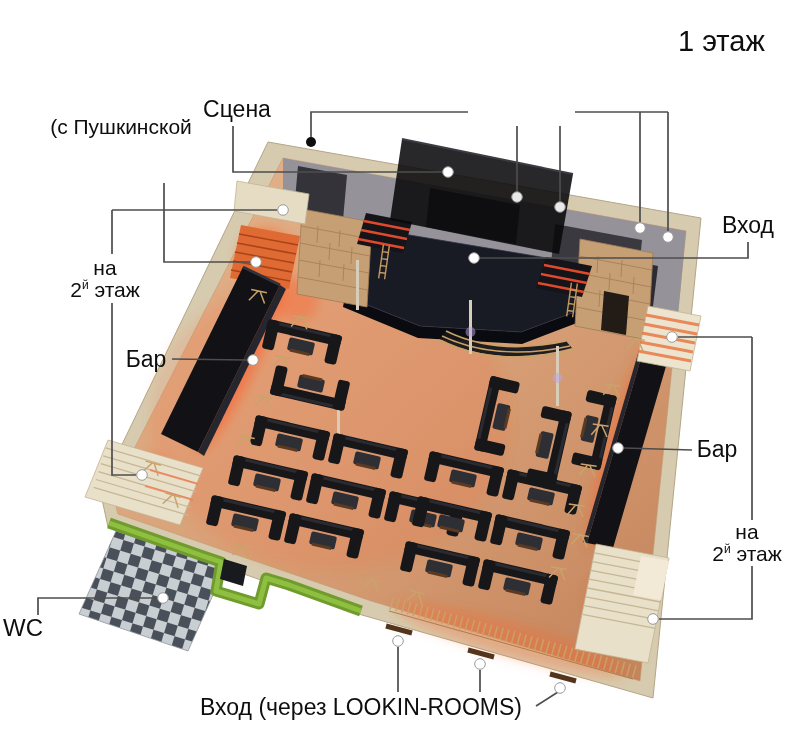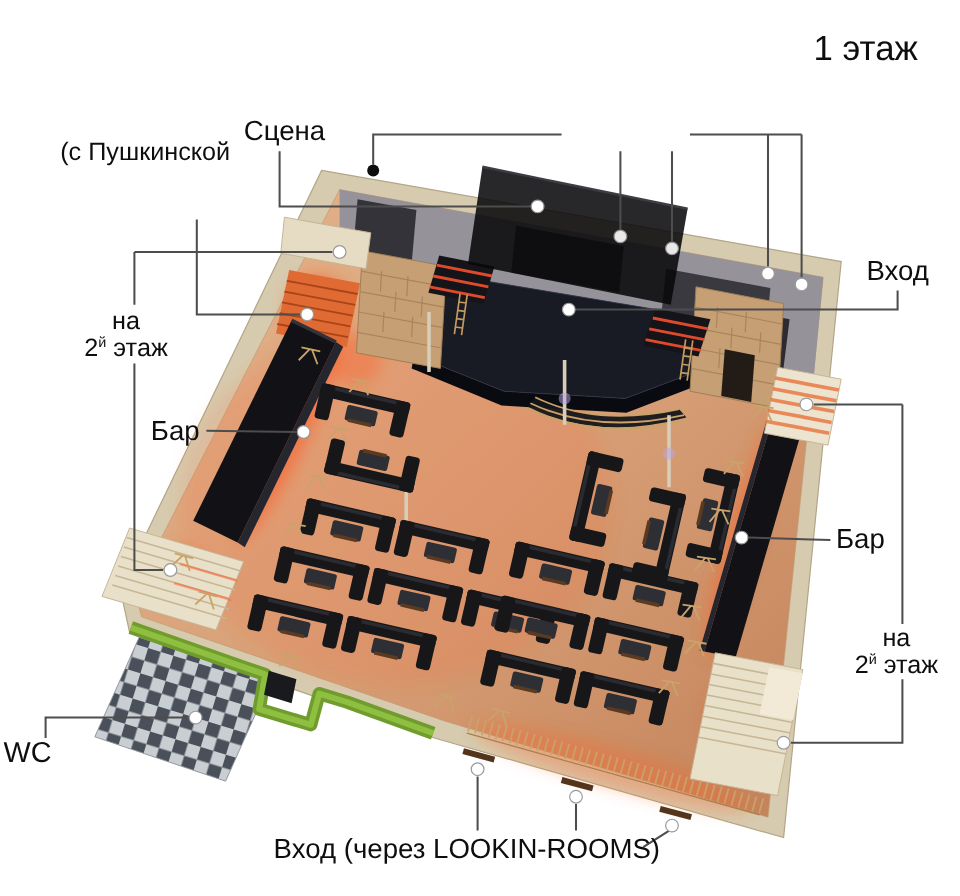--- a/index.html
+++ b/index.html
@@ -266,15 +266,15 @@
 
 <div class="lbl t23 ctr" style="left:717px;top:438px;">Бар</div>
 
 <div class="lbl t21 ctr" style="left:747px;top:521px;">
   <div>на</div>
   <div><span>2</span><sup>й</sup> <span>этаж</span></div>
 </div>
 
 <div class="lbl t24" style="left:3px;top:616px;">WC</div>
 
-<div class="lbl t23 ctr" style="left:361px;top:696px;margin-left:28px;">Вход (через LOOKIN-ROOMS)</div>
+<div class="lbl t23 ctr" style="left:361px;top:696px;">Вход (через LOOKIN-ROOMS)</div>
 
 </div>
 
 </body></html>

